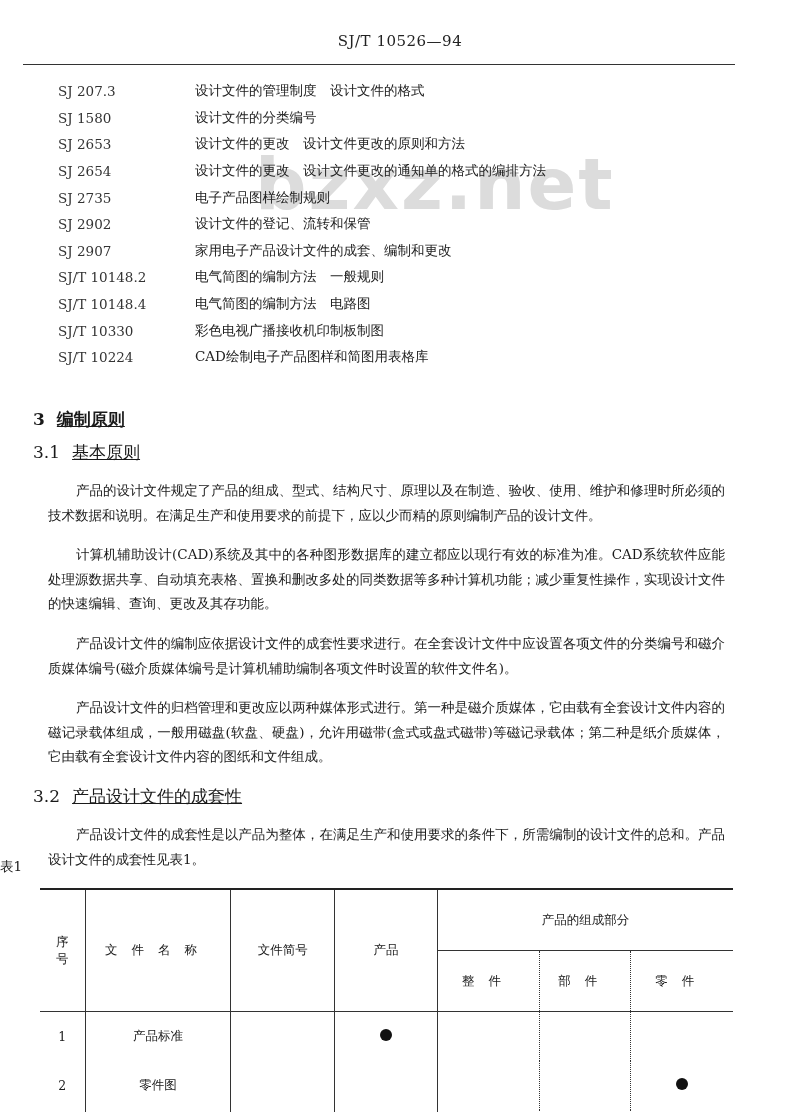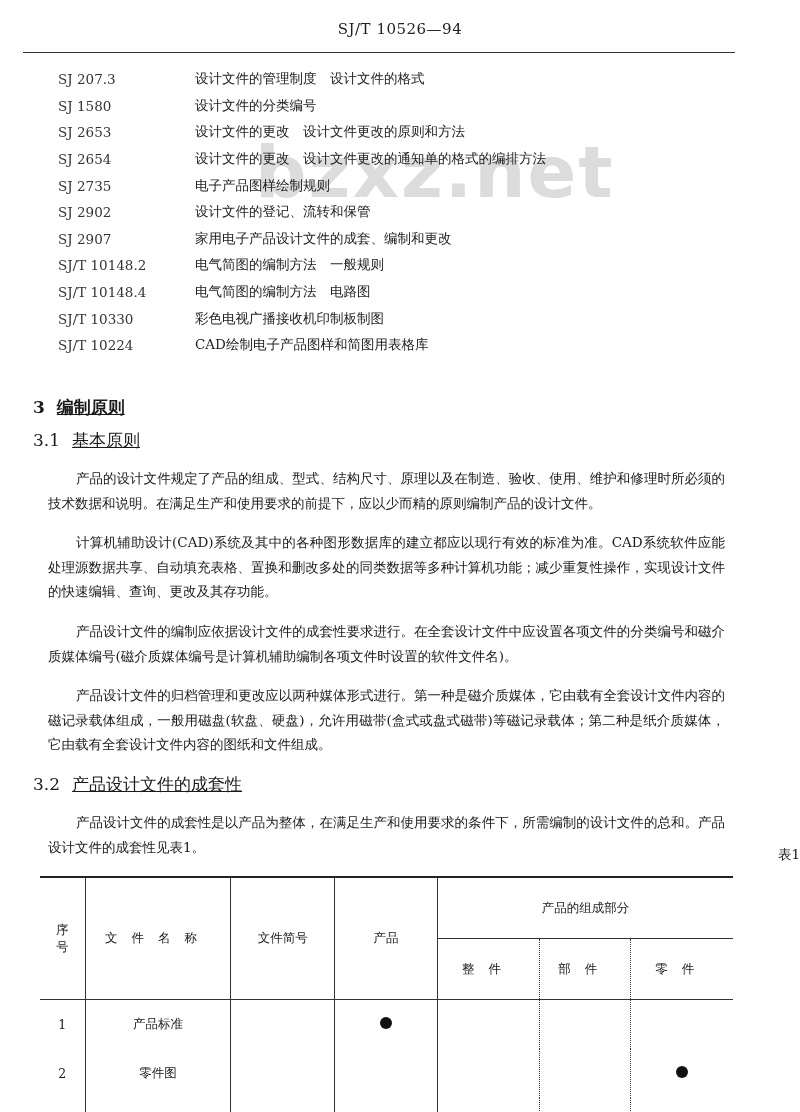--- a/index.html
+++ b/index.html
@@ -1,35 +1,35 @@
 <!DOCTYPE html>
 <html><head>
 <meta charset="utf-8">
 <style>
   html, body { margin:0; padding:0; background:#ffffff; }
   body { width:800px; height:1112px; position:relative; overflow:hidden;
          font-family:"DejaVu Serif","Liberation Serif",serif; color:#1a1a1a; }
-  .page { position:absolute; left:0; top:0; width:800px; height:820px; }
+  .page { position:absolute; left:0; top:12px; width:800px; height:820px; }
   .header-title { position:absolute; left:0; width:800px; top:20px; text-align:center;
                   font-size:15px; letter-spacing:0.5px; color:#222; }
   .header-rule { position:absolute; left:23px; width:712px; top:52px; height:0;
                  border-top:1.3px solid #333; }
   .watermark { position:absolute; left:255px; top:130px; font-family:"DejaVu Sans",sans-serif;
                font-weight:bold; font-size:72px; color:#dcdcdc; letter-spacing:2px; z-index:0; }
   .refs { position:absolute; left:58px; top:66px; z-index:1; }
   .ref-row { height:26.6px; display:flex; align-items:center; font-size:13.5px; }
   .ref-code { width:137px; color:#333; }
   .ref-title { color:#222; }
   .sec { position:absolute; left:33px; font-size:17px; z-index:1;text-decoration:underline; }
   .sec-num { display:inline-block; margin-right:12px; }
   .sec.h1 { font-weight:bold; }
   .body-text { position:absolute; left:33px; width:707px; font-size:13.5px; line-height:24.6px;
                text-align:justify; z-index:1; }
   .body-text p { margin:15px; text-indent:28px; }
-  .table-caption { position:absolute; left:0; width:800px; text-align:right; top:846px; font-size:13.5px; }
+  .table-caption { position:absolute; left:0; width:800px; text-align:left; top:846px; font-size:13.5px; }
   .tbl { position:absolute; left:40px; top:876px; width:693px; border-collapse:collapse; font-size:12.5px; }
   .tbl td, .tbl th { padding:16px; text-align:center; font-weight:normal; }
   .tbl thead tr.top th { border-top:2px solid #222; }
   .tbl .hdr-cell { border-bottom:1.3px solid #333; }
   .tbl .vl { border-left:1.3px solid #333; }
   .tbl .vdash { border-left:1.3px dotted #333; }
   .tbl tbody tr:last-child td { border-bottom:1.5px solid #333; }
   .tbl tbody td { height:17px; }
   .mark-filled { display:inline-block; width:12px; height:12px; border-radius:50%; background:#111; }
   .mark-open { display:inline-block; width:10px; height:10px; border-radius:50%; border:1.2px dashed #333; }

